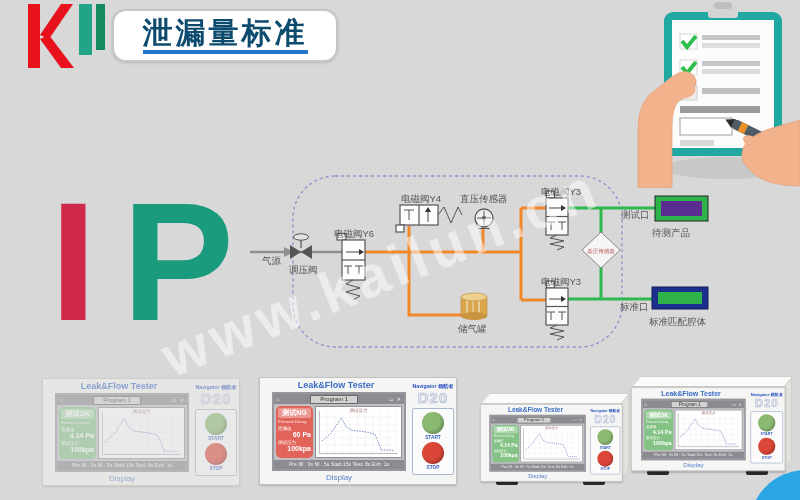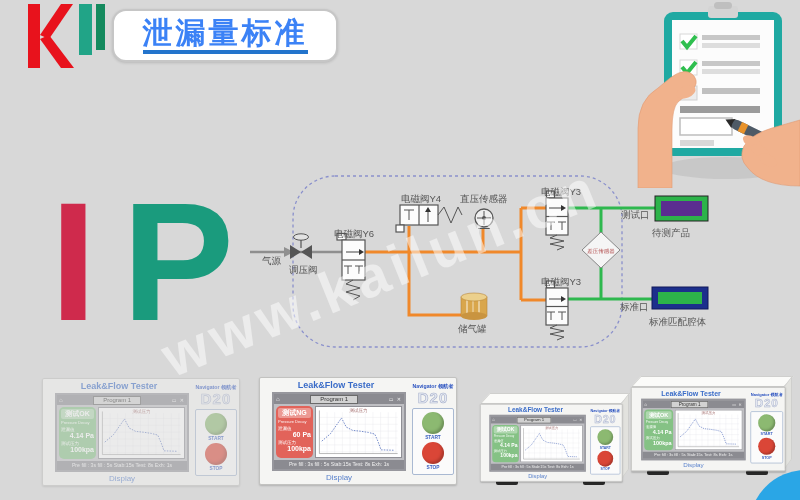--- a/index.html
+++ b/index.html
@@ -5,21 +5,21 @@
   html,body{margin:0;padding:0;}
   body{width:800px;height:500px;position:relative;overflow:hidden;background:#d8d8d8;
        font-family:"Liberation Sans","DejaVu Sans",sans-serif;}
   .abs{position:absolute;}
 
   
   .logo{left:26px;top:3px;}
   .title-box{left:112px;top:9px;width:222px;height:49px;background:#fff;border:2px solid #c6c6c6;
              border-radius:14px;display:flex;align-items:center;justify-content:center;
              box-shadow:0 1px 3px rgba(0,0,0,.15);}
-  .title-text{font-size:30px;font-weight:bold;color:#3b82f6;letter-spacing:3px;
+  .title-text{font-size:30px;font-weight:bold;color:#0c4a6e;letter-spacing:3px;
               border-bottom:4px solid #2374cc;padding-bottom:1px;line-height:1.05;}
 
   
   .letter{top:178px;font-size:168px;font-weight:bold;line-height:1;}
   .letter-i{left:50px;color:#cf2a4c;}
   .letter-p{left:122px;color:#1a9b7d;}
 
   
   .watermark{left:152px;top:328px;font-size:58px;font-weight:bold;color:rgba(255,255,255,.5);
              transform:rotate(-22deg);transform-origin:0 0;letter-spacing:5px;white-space:nowrap;z-index:5;}

